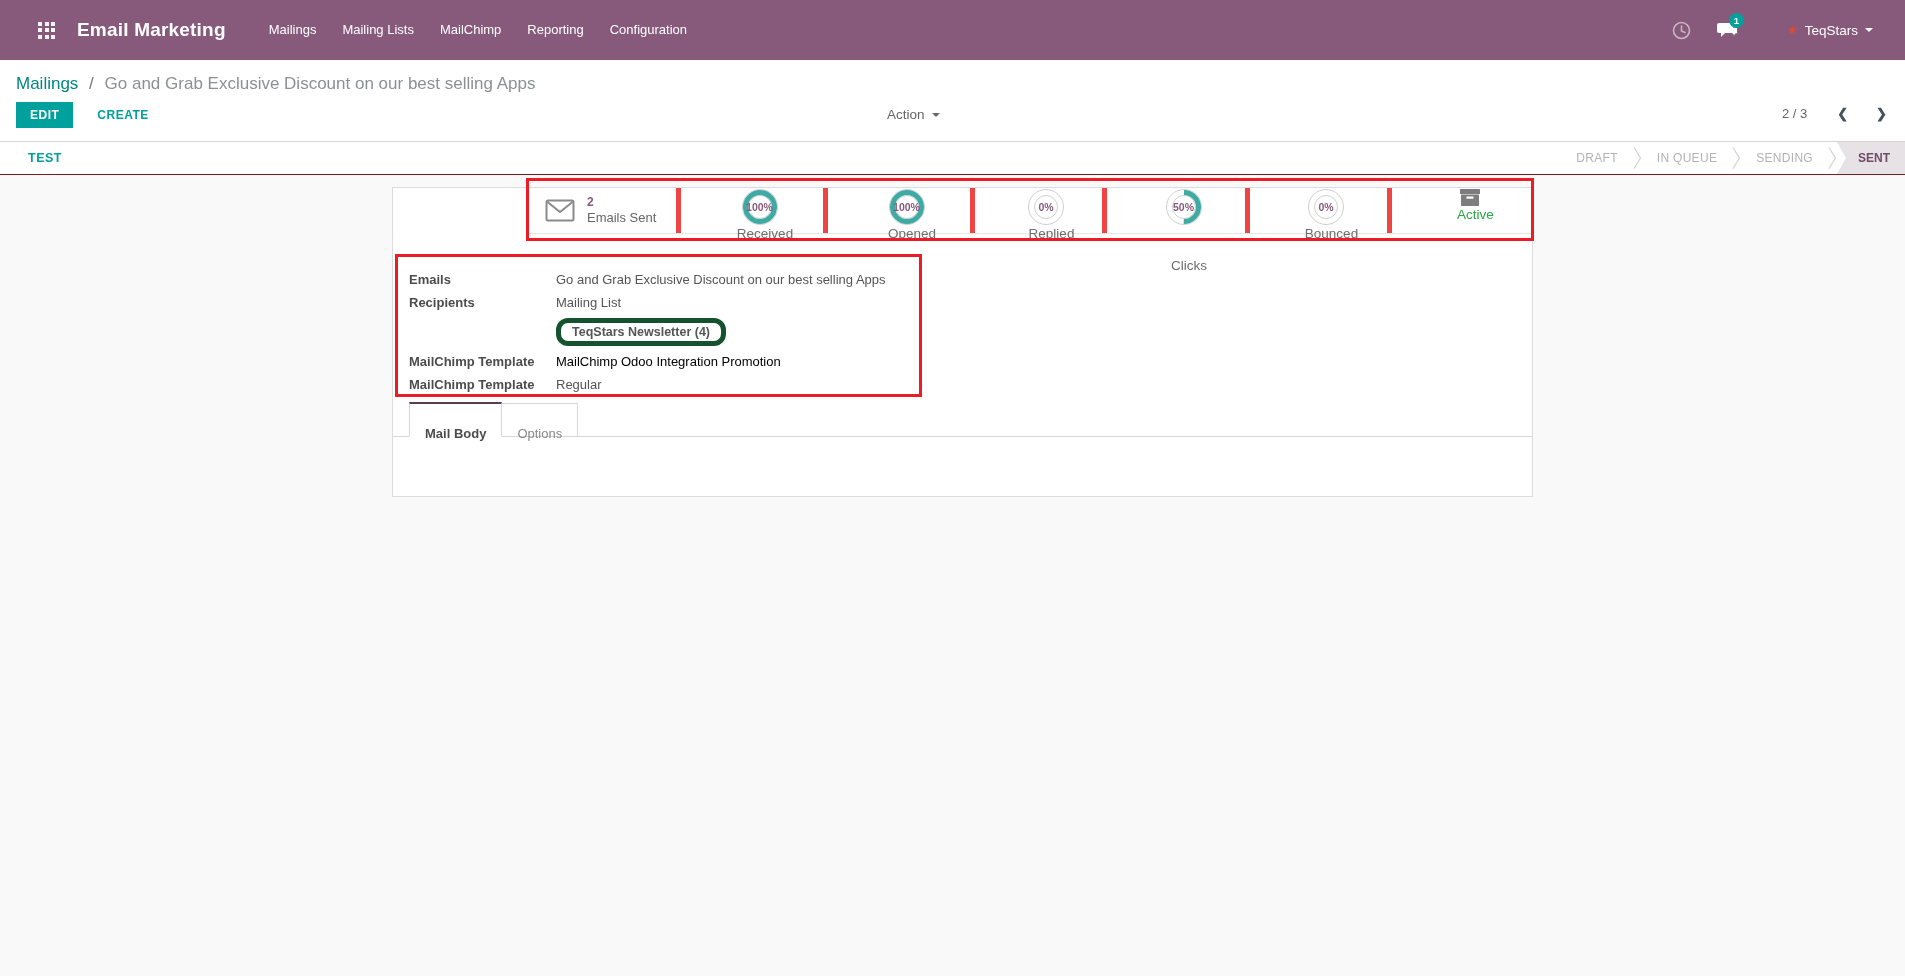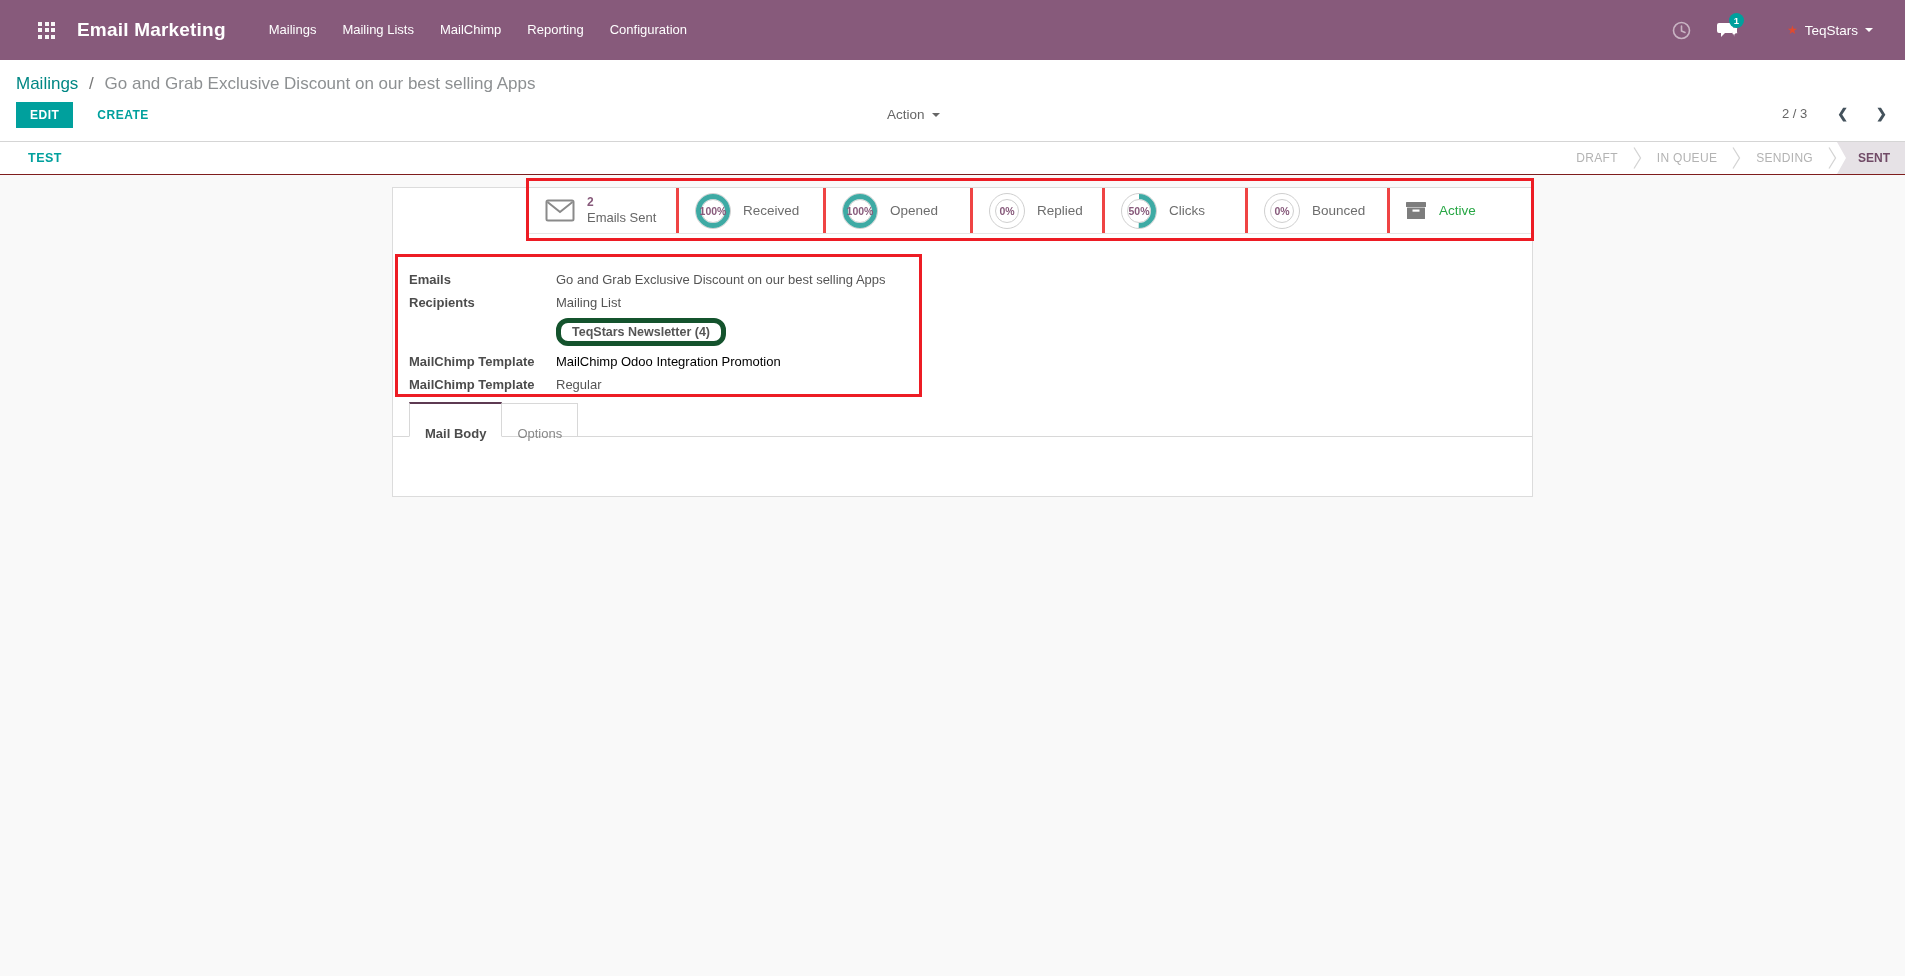--- a/index.html
+++ b/index.html
@@ -44,26 +44,26 @@
   .status-chevron { display:flex; align-items:center; }
   .status-step-active { background:#e6e2e6; color:#714B67; font-weight:bold; padding:0 15px 0 21px; line-height:32px; font-size:12px; clip-path:polygon(0 0,100% 0,100% 100%,0 100%,9px 50%); cursor:default; }
 
   
   .content { position:relative; height:815px; background:#f9f9f9; }
   .sheet { position:absolute; left:392px; top:12px; width:1141px; height:310px; background:#fff; border:1px solid #dcdcdc; }
 
   
   .stat-row { position:absolute; left:135px; right:0; top:0; height:46px; display:flex; border-bottom:1px solid #e6e6e6; }
   .stat-btn { display:flex; align-items:center; padding-left:15px; cursor:pointer; }
-  .stat-btn + .stat-btn { border-left:3px solid #ef4444; }
+  .stat-btn + .stat-btn { border-left:5px solid #ef4444;flex-direction:column; }
   .stat-btn:nth-child(1){ width:148px; padding-left:17px; }
   .stat-btn:nth-child(2){ width:147px; }
   .stat-btn:nth-child(3){ width:147px; }
   .stat-btn:nth-child(4){ width:132px; }
-  .stat-btn:nth-child(5){ width:143px; }
+  .stat-btn:nth-child(5){ width:143px;gap:32px; }
   .stat-btn:nth-child(6){ width:142px; }
   .stat-btn:nth-child(7){ flex:1; }
   .stat-text2 { margin-left:12px; line-height:1.25; }
   .stat-num { font-size:12px; font-weight:bold; color:#875A7B; }
   .stat-sub { font-size:13px; color:#666; }
   .ring-wrap { position:relative; width:38px; height:38px; flex-shrink:0; }
   .ring-wrap svg { display:block; }
   .ring-pct { position:absolute; inset:0; display:flex; align-items:center; justify-content:center; font-size:10.5px; font-weight:bold; color:#875A7B; }
   .stat-label { font-size:13.5px; color:#6d6d6d; margin-left:11px; }
   .stat-active-label { font-size:13.5px; color:#28a745; margin-left:12px; }

